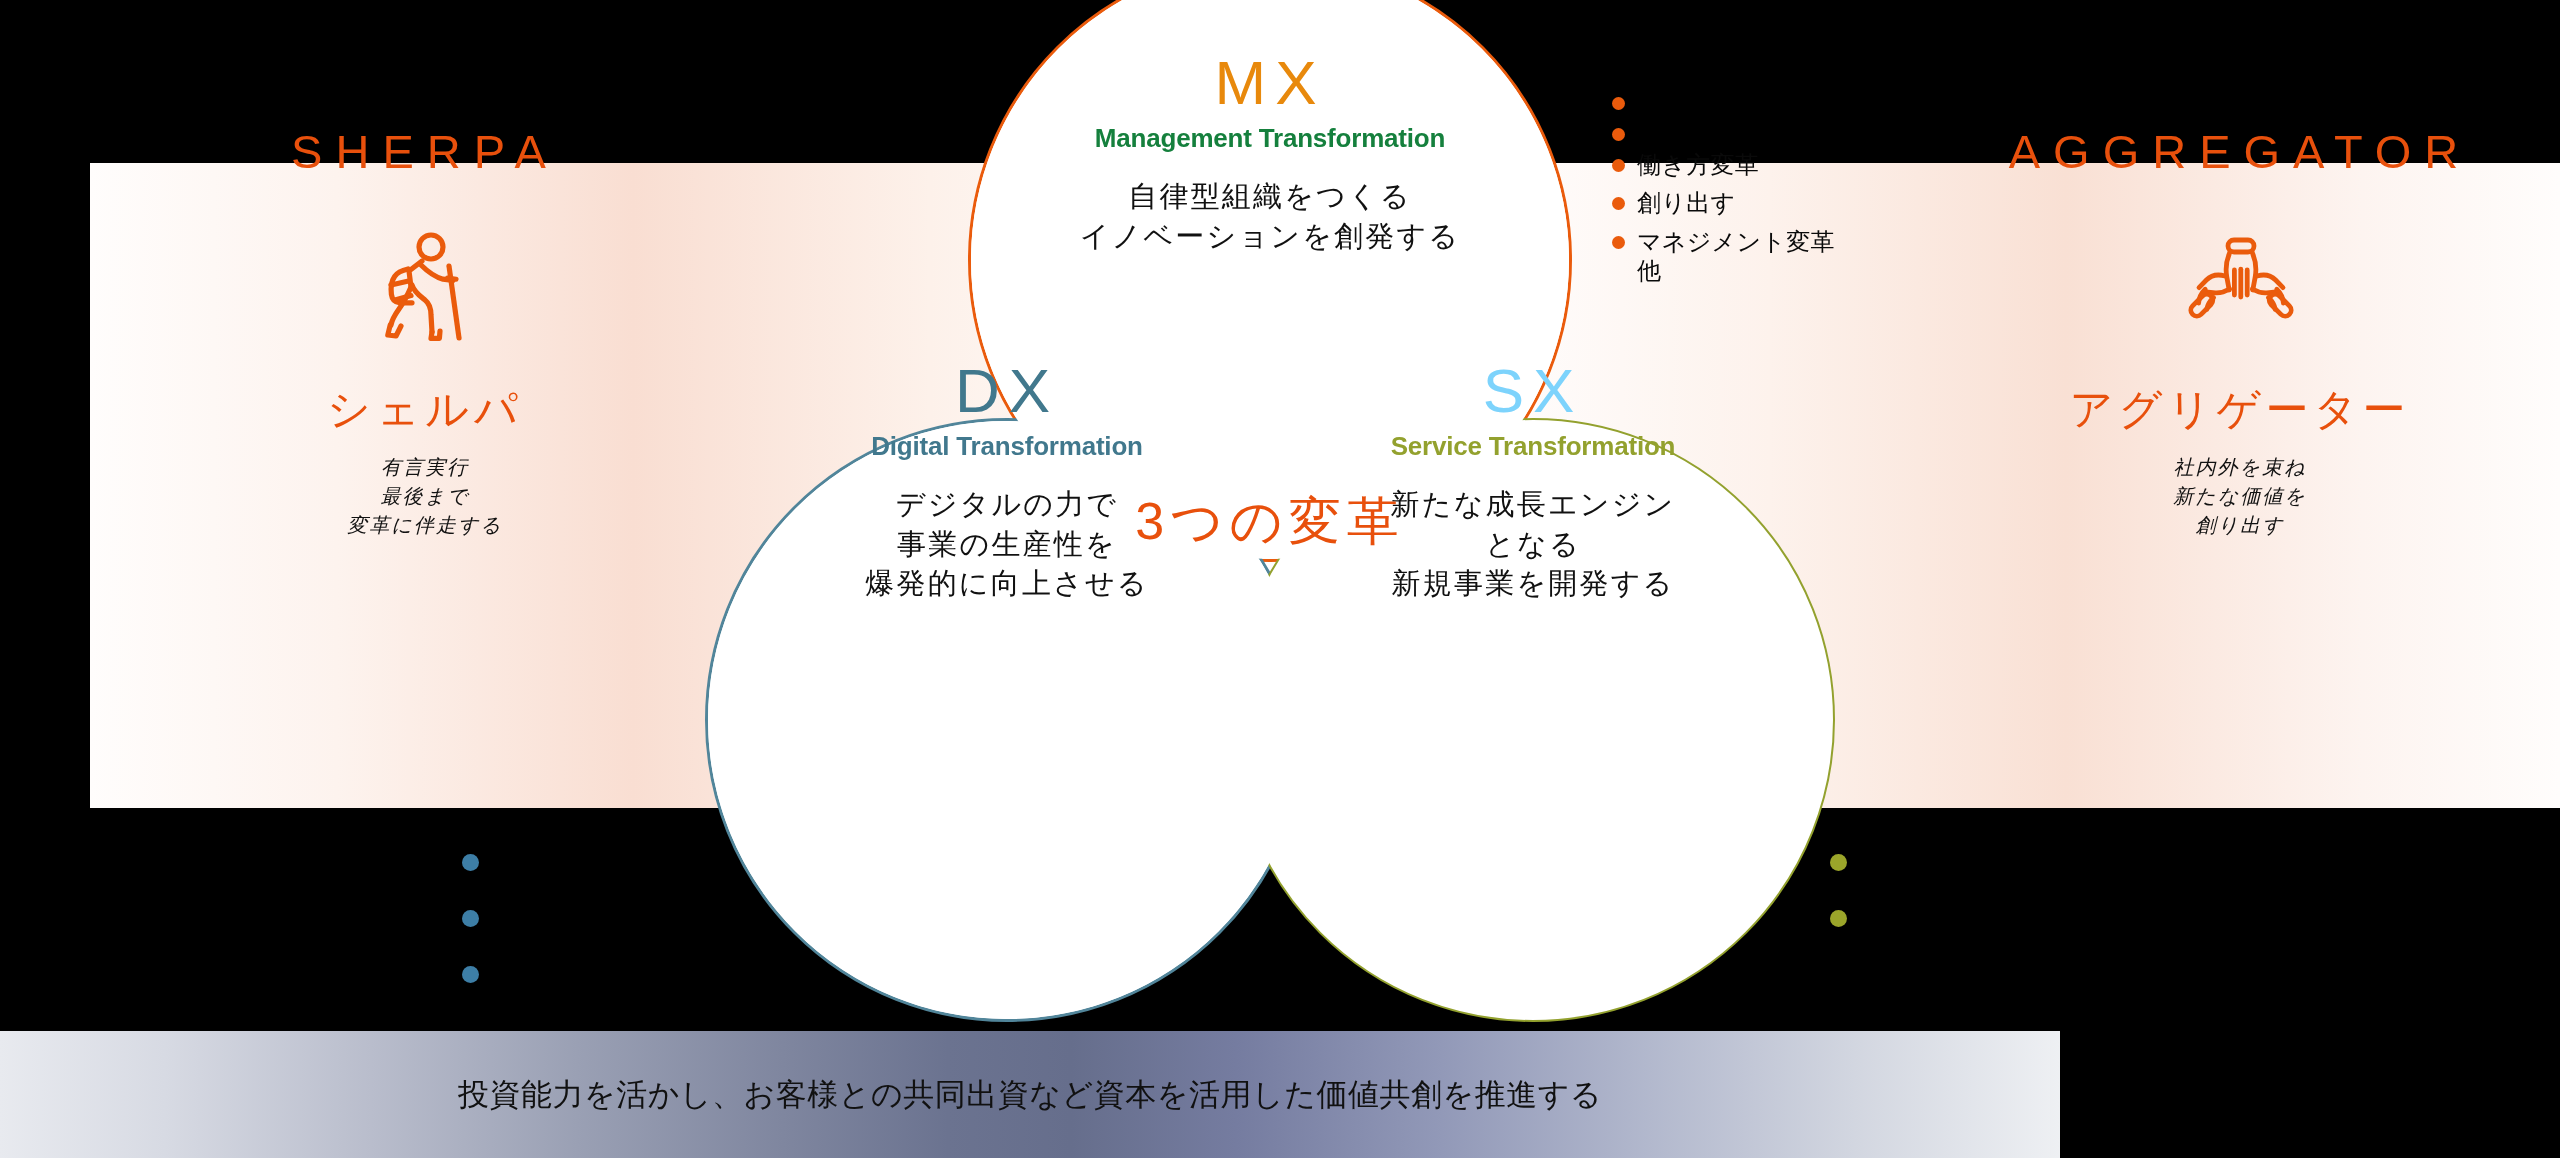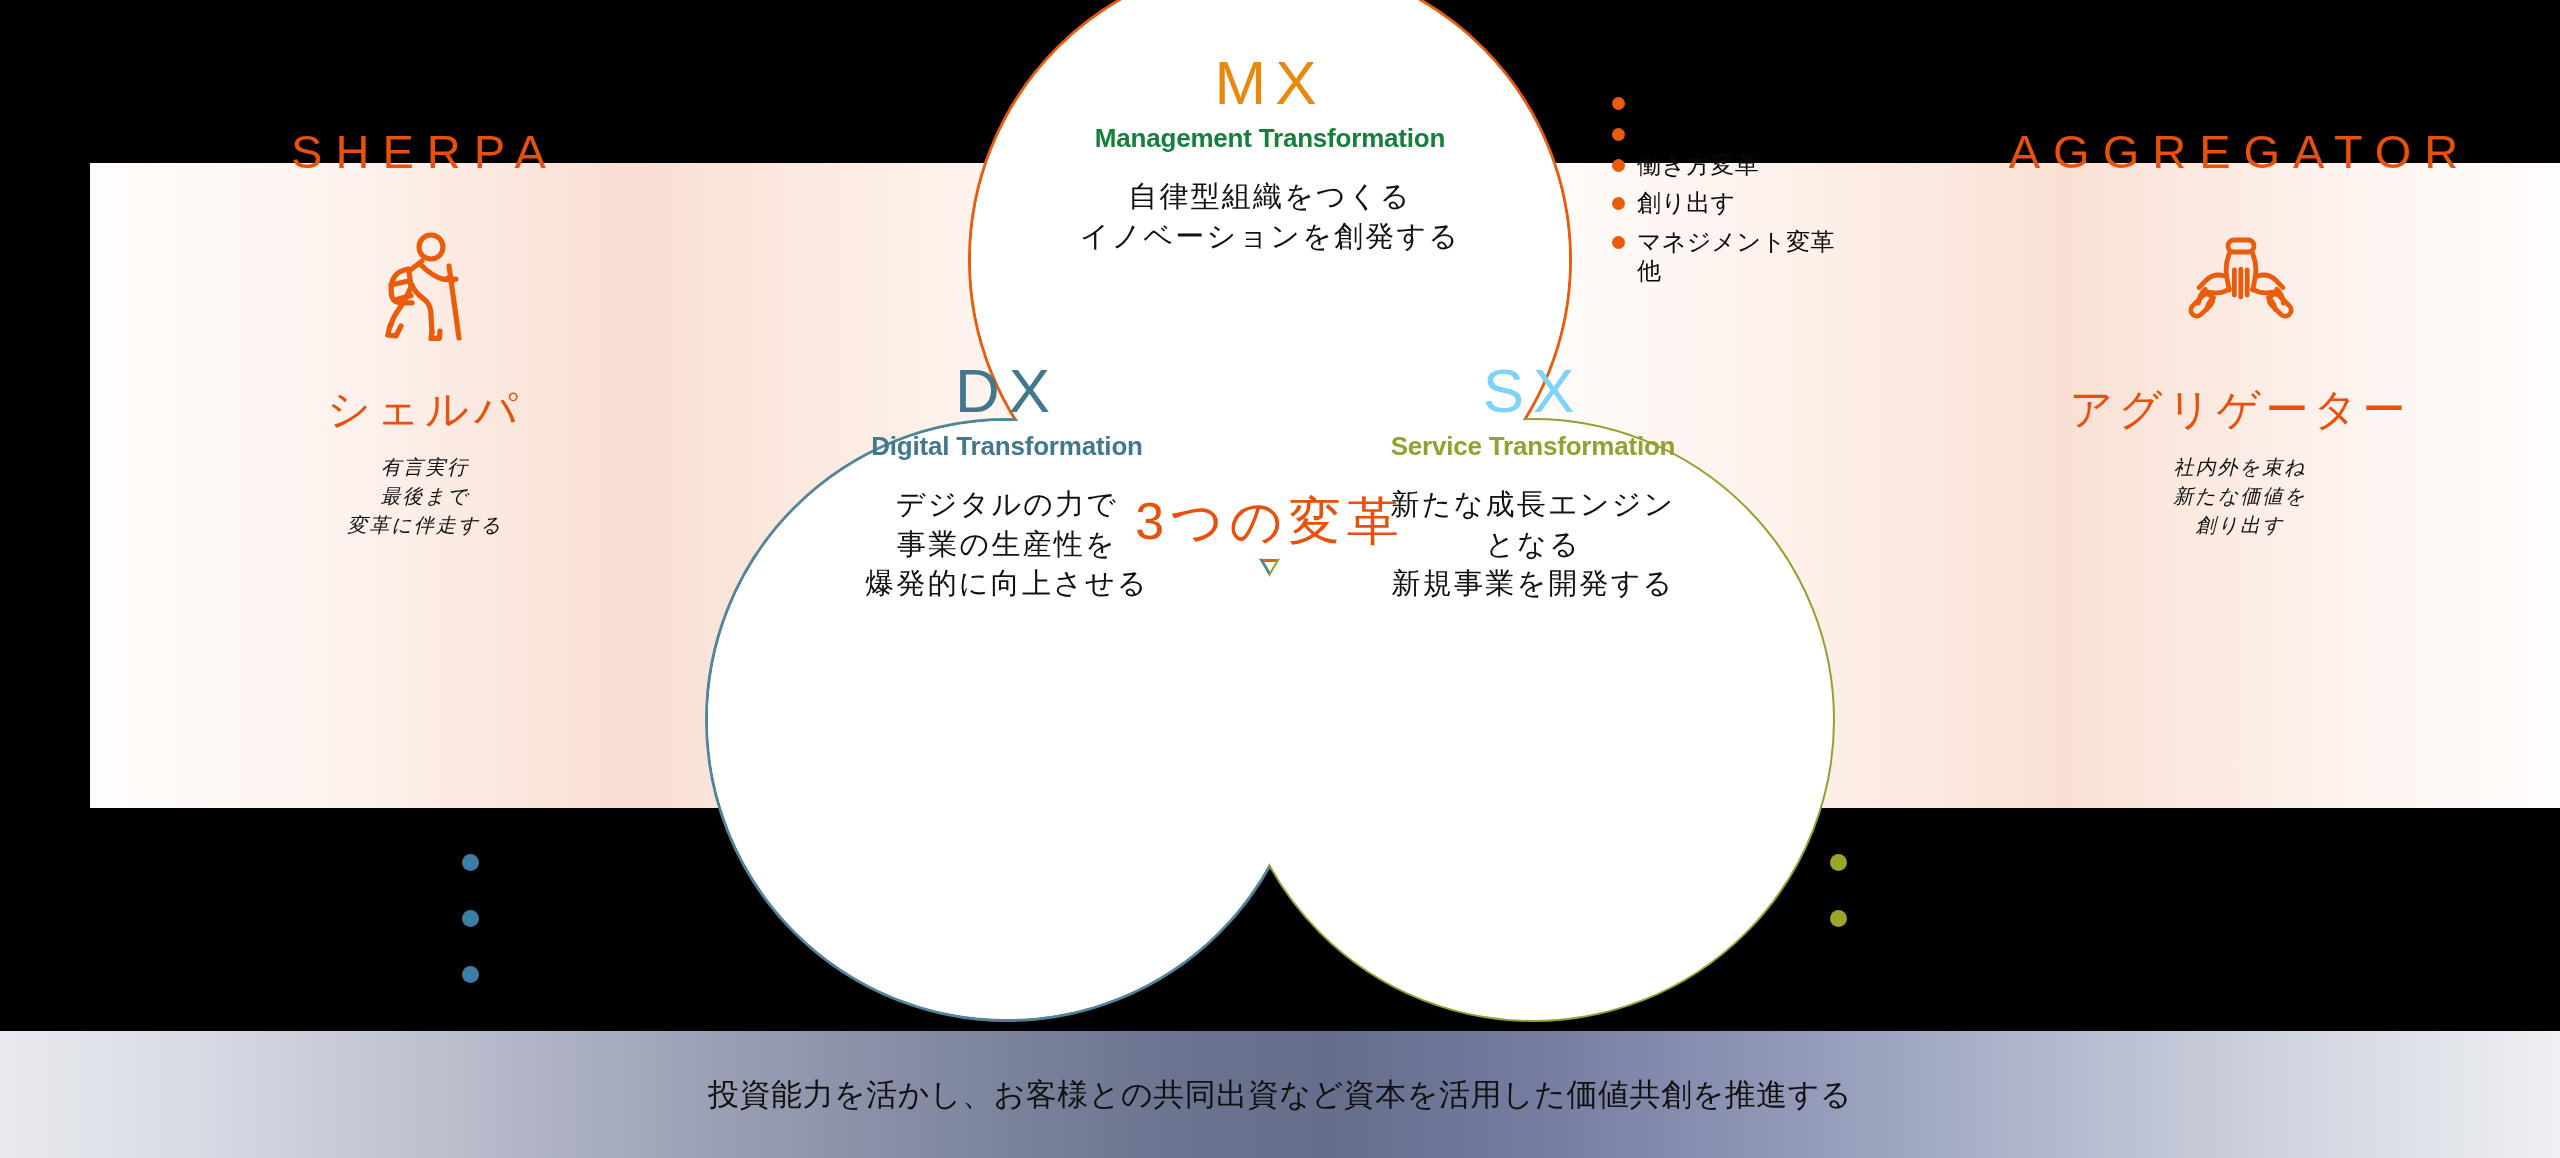--- a/index.html
+++ b/index.html
@@ -20,21 +20,21 @@
        #fffdfd 46%,
        #fffefe 56%,
        #fdf2ec 68%,
        #f9e0d4 80%,
        #fdf4f0 92%,
        #fffdfc 100%);
   }
 
   
   #bottom-bar{
-    position:absolute;left:0;top:1031px;width:2560px;height:127px;
+    position:absolute;left:0;top:1031px;width:2060px;height:127px;
     background:linear-gradient(90deg,
       #e8eaef 0%,
       #d7dae3 8%,
       #b9bdcc 18%,
       #9aa0b4 28%,
       #7f869f 38%,
       #6b7390 46%,
       #666e8c 52%,
       #757ca0 60%,
       #9299b8 70%,

